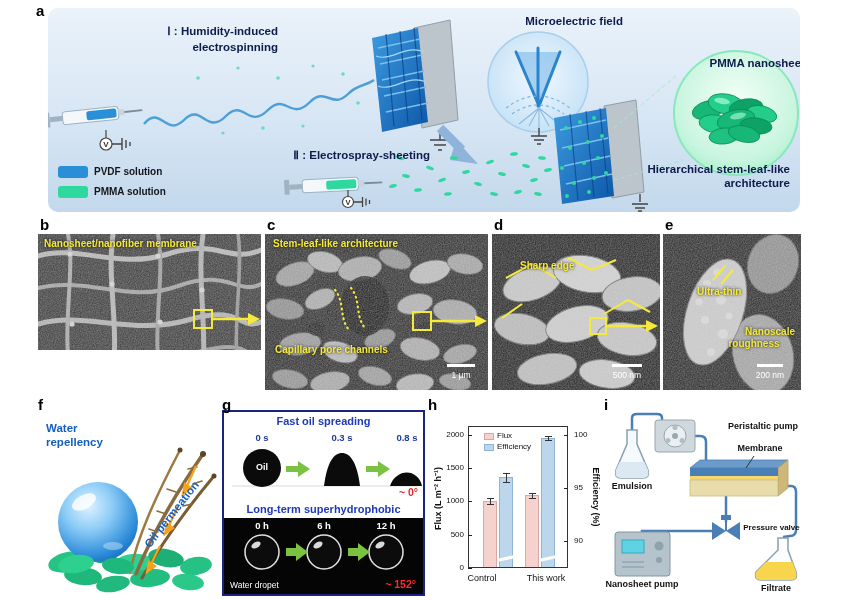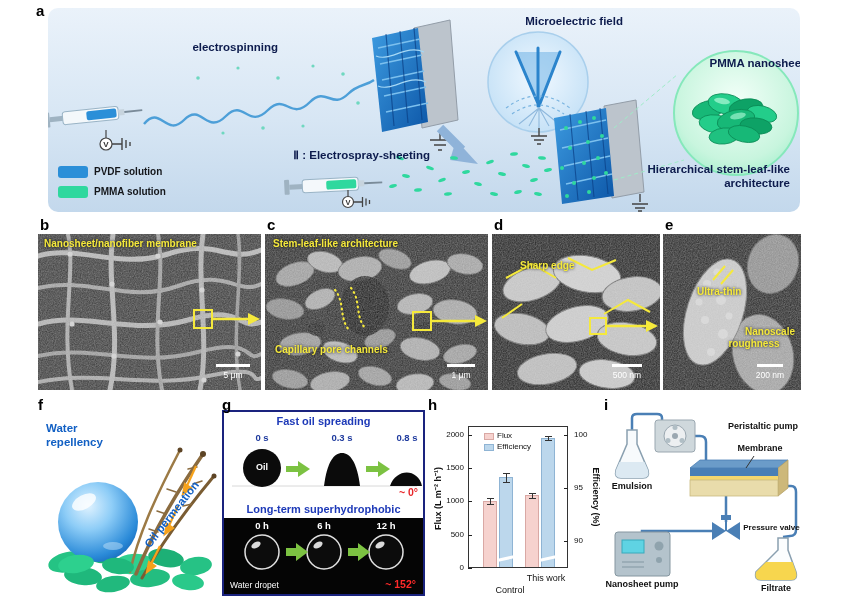--- a/index.html
+++ b/index.html
@@ -218,34 +218,35 @@
           <ellipse cx="688" cy="112" rx="19" ry="10" fill="#17b877" transform="rotate(-12 688 112)"></ellipse>
           <ellipse cx="708" cy="118" rx="16" ry="8" fill="#0ea266" transform="rotate(6 708 118)"></ellipse>
           <ellipse cx="676" cy="128" rx="15" ry="8" fill="#1fc180" transform="rotate(-6 676 128)"></ellipse>
           <ellipse cx="696" cy="126" rx="16" ry="8" fill="#17b877" transform="rotate(12 696 126)"></ellipse>
         </g>
         <ellipse cx="674" cy="93" rx="8" ry="3" fill="#9ef2cd" opacity="0.8" transform="rotate(10 674 93)"></ellipse>
         <ellipse cx="690" cy="108" rx="8" ry="3" fill="#9ef2cd" opacity="0.7" transform="rotate(-12 690 108)"></ellipse>
       </g>
     </svg>
 
+    <div class="pa-t" style="left:30px;top:16px;width:200px">Ⅰ :  Humidity-induced</div>
     <div class="pa-t" style="left:30px;top:32px;width:200px">electrospinning</div>
     <div class="pa-t" style="left:410px;top:6px;width:165px">Microelectric field</div>
     <div class="pa-t" style="left:162px;top:140px;width:220px">Ⅱ :  Electrospray-sheeting</div>
     <div class="pa-t" style="left:622px;top:48px;width:135px">PMMA nanosheet</div>
     <div class="pa-t" style="left:572px;top:154px;width:170px">Hierarchical stem-leaf-like</div>
     <div class="pa-t" style="left:572px;top:168px;width:170px">architecture</div>
     <div class="pa-legend-sw" style="left: 10px; top: 158px; background: rgb(43, 143, 216);"></div>
     <div class="pa-legend-tx" style="left:46px;top:158px">PVDF solution</div>
     <div class="pa-legend-sw" style="left: 10px; top: 178px; background: rgb(47, 216, 158);"></div>
     <div class="pa-legend-tx" style="left:46px;top:178px">PMMA solution</div>
   </div>
 
   <div class="plabel" style="left:40px;top:216px">b</div>
-  <div class="sem" style="left:38px;top:234px;width:223px;height:156px;background:#404040">
+  <div class="sem" style="left:38px;top:234px;width:223px;height:116px;background:#404040">
     <svg width="223" height="156" viewBox="0 0 223 156">
       <rect width="223" height="156" fill="#383838"></rect>
       <g stro="" fill="none" stroke-linecap="round">
         <path d="M0,22 C40,10 80,36 130,20 S190,30 223,16" stroke="#b2b2b2" stroke-width="5" fill="none"></path>
         <path d="M0,54 C50,42 90,70 140,52 S200,62 223,50" stroke="#9d9d9d" stroke-width="4" fill="none"></path>
         <path d="M0,90 C45,77 95,102 150,86 S200,97 223,88" stroke="#adadad" stroke-width="5" fill="none"></path>
         <path d="M0,122 C55,110 100,134 160,118 S205,130 223,120" stroke="#969696" stroke-width="4" fill="none"></path>
         <path d="M0,148 C60,136 110,155 170,142 S210,150 223,144" stroke="#a3a3a3" stroke-width="4" fill="none"></path>
         <path d="M30,0 C38,40 22,90 34,156" stroke="#a5a5a5" stroke-width="4" fill="none"></path>
         <path d="M75,0 C68,50 84,100 72,156" stroke="#b0b0b0" stroke-width="5" fill="none"></path>
@@ -501,21 +502,21 @@
       <div class="ytick" style="left: 12px; top: 59px; width: 26px; text-align: right;">1500</div>
       <div class="ymark" style="left: 42px; top: 64px; width: 4px;"></div>
       <div class="ytick" style="left: 12px; top: 25.6667px; width: 26px; text-align: right;">2000</div>
       <div class="ymark" style="left: 42px; top: 30.6667px; width: 4px;"></div>
       <div class="ytick" style="left: 148px; top: 132.308px; width: 24px;">90</div>
       <div class="ymark" style="left: 138px; top: 137.308px; width: 4px;"></div>
       <div class="ytick" style="left: 148px; top: 78.9248px; width: 24px;">95</div>
       <div class="ymark" style="left: 138px; top: 83.9248px; width: 4px;"></div>
       <div class="ytick" style="left: 148px; top: 25.5414px; width: 24px;">100</div>
       <div class="ymark" style="left: 138px; top: 30.5414px; width: 4px;"></div>
-      <div class="xcat" style="left: 52px; top: 169px; width: 64px; margin-top: 12px;">Control</div>
+      <div class="xcat" style="left: 24px; top: 169px; width: 64px;">Control</div>
       <div class="bar" style="left: 57px; top: 97.3333px; width: 14px; height: 65.6667px; background: rgb(246, 210, 206); border-top: 1px solid rgb(217, 168, 164); border-right: 1px solid rgb(217, 168, 164); border-bottom: none; border-left: 1px solid rgb(217, 168, 164); border-image: initial;"></div>
       <div class="errline" style="left: 64px; top: 94.3333px; height: 6px;"></div>
       <div class="errcap" style="left: 61px; top: 94.3333px;"></div>
       <div class="errcap" style="left: 61px; top: 100.333px;"></div>
       <div class="bar" style="left: 73px; top: 73.2481px; width: 14px; height: 89.7519px; background: rgb(188, 215, 236); border-top: 1px solid rgb(143, 180, 212); border-right: 1px solid rgb(143, 180, 212); border-bottom: none; border-left: 1px solid rgb(143, 180, 212); border-image: initial;"></div>
       <div class="errline" style="left: 80px; top: 68.9774px; height: 8.54135px;"></div>
       <div class="errcap" style="left: 77px; top: 68.9774px;"></div>
       <div class="errcap" style="left: 77px; top: 77.5188px;"></div>
       <div class="brk" style="left: 72px; top: 153px; width: 16px;"></div>
       <div class="xcat" style="left: 88px; top: 169px; width: 64px;">This work</div>

